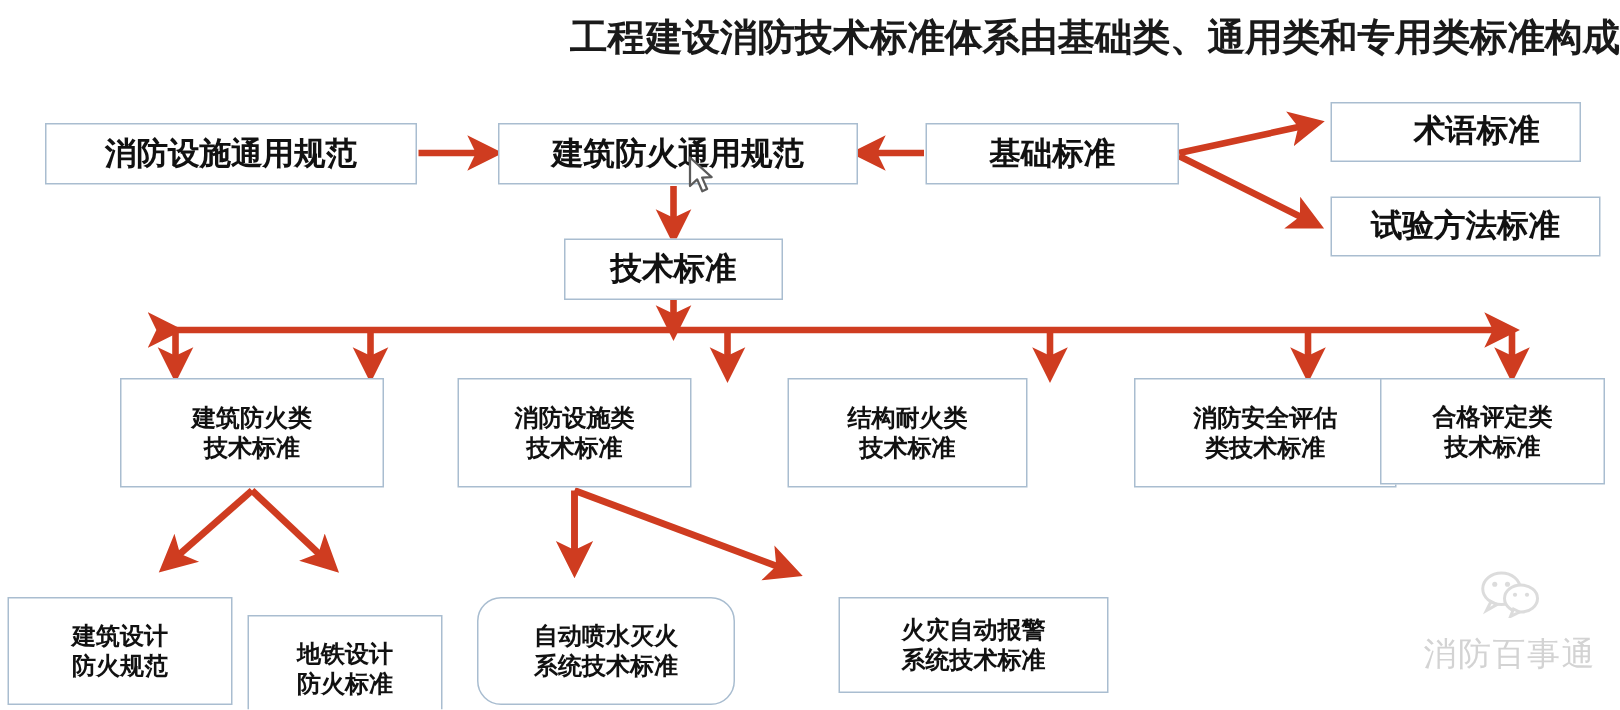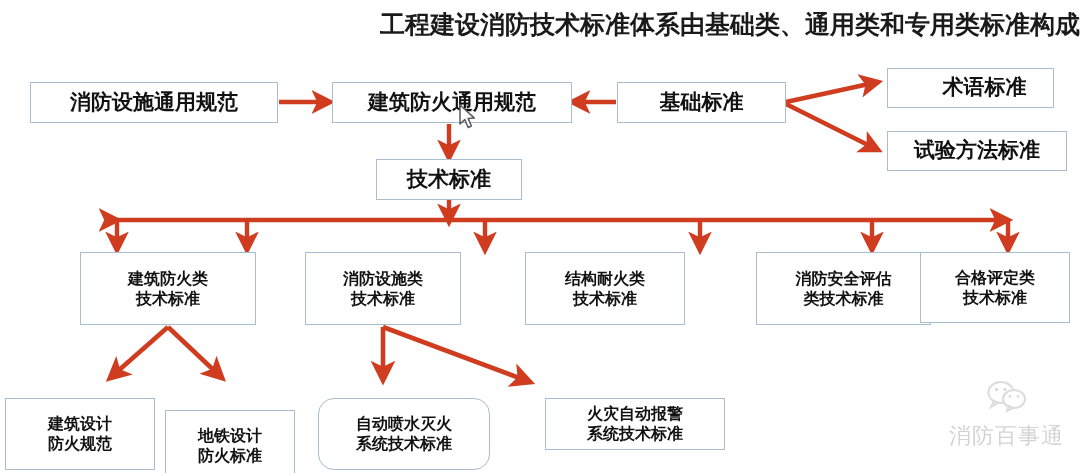--- a/index.html
+++ b/index.html
@@ -167,21 +167,21 @@
 
   <div class="node n-sm" style="left:5px; top:381px; width:150px; height:72px;">建筑设计
 防火规范</div>
 
   <div class="node n-sm" style="left:165px; top:393px; width:130px; height:72px;text-align:right;">地铁设计
 防火标准</div>
 
   <div class="node n-sm" style="left:318px; top:381px; width:172px; height:72px;border-radius:16px;">自动喷水灭火
 系统技术标准</div>
 
-  <div class="node n-sm" style="left:545px; top:381px; width:180px; height:52px;">火灾自动报警
+  <div class="node n-sm" style="left:559px; top:381px; width:180px; height:64px;">火灾自动报警
 系统技术标准</div>
 
   <div id="watermark">
     <svg width="42" height="32" viewBox="0 0 42 32">
       <ellipse cx="15" cy="12.5" rx="12.5" ry="10.5" fill="none" stroke="#c7c7c7" stroke-width="2"></ellipse>
       <path d="M8,21 L5,27 L12,23 Z" fill="none" stroke="#c7c7c7" stroke-width="2"></path>
       <circle cx="10.5" cy="9.5" r="1.7" fill="#c7c7c7"></circle>
       <circle cx="19" cy="9.5" r="1.7" fill="#c7c7c7"></circle>
       <ellipse cx="28" cy="19" rx="11" ry="9" fill="#ffffff" stroke="#c7c7c7" stroke-width="2"></ellipse>
       <path d="M23,26 L21,31 L27,28 Z" fill="#ffffff" stroke="#c7c7c7" stroke-width="2"></path>

